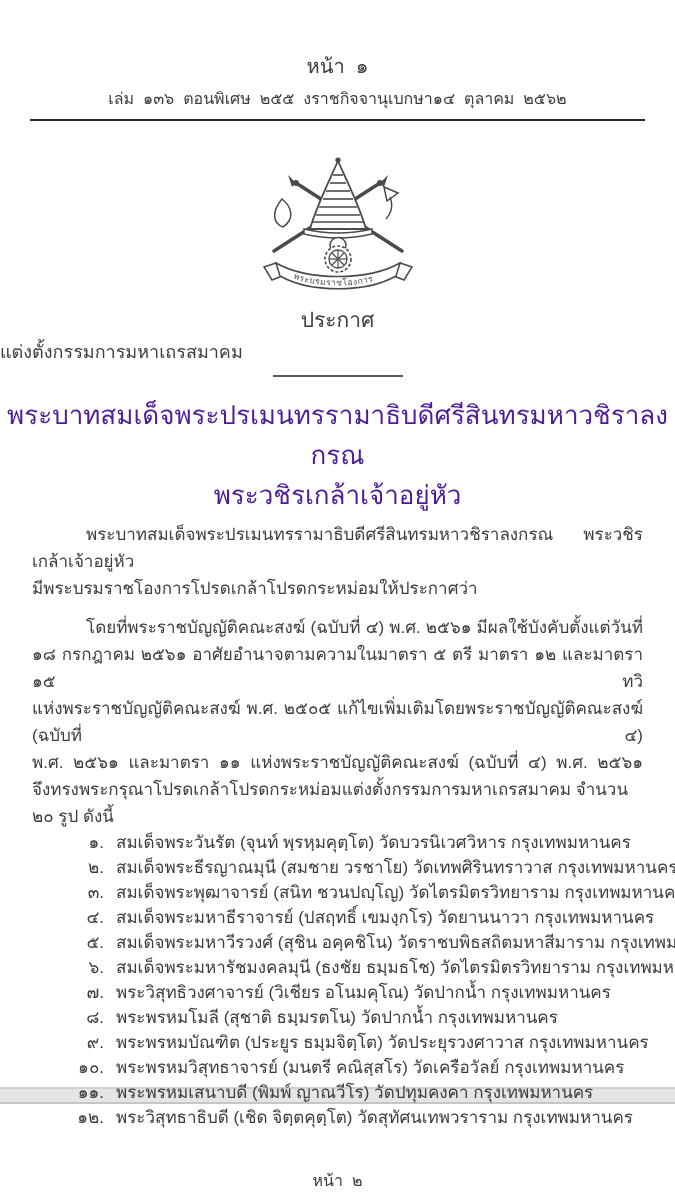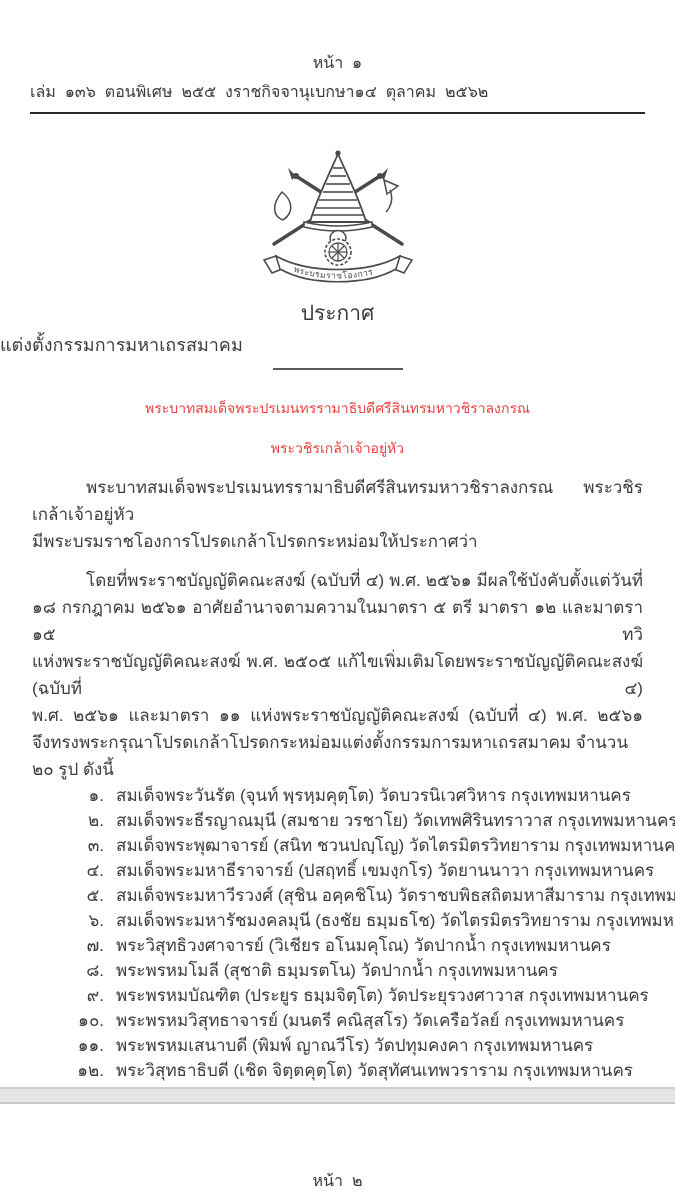--- a/index.html
+++ b/index.html
@@ -4,31 +4,31 @@
 <style>
   html, body {
     margin: 0; padding: 0;
     width: 675px; height: 1200px;
     background: #ffffff;
     overflow: hidden;
     font-family: "Liberation Sans", sans-serif;
     color: #3d3d3d;
   }
   .page1 { height: 1087px; background: #ffffff; }
-  .hdr-page-label { padding-top: 50px; text-align: center; font-size: 16px; white-space: pre-wrap; }
+  .hdr-page-label { padding-top: 50px; text-align: center; font-size: 20px; white-space: pre-wrap; }
   .hdr-row {
-    display: flex; justify-content: flex-start; align-items: baseline;
+    display: flex; justify-content: center; align-items: baseline;
     margin: 4px 30px 0 30px; font-size: 16px; white-space: pre-wrap;
   }
   .hdr-rule { border-top: 2px solid #2b2b2b; margin: 8px 30px 0 30px; height: 0; }
   .emblem-wrap { text-align: center; margin-top: 32px; height: 142px; }
   .doc-title { text-align: center; font-size: 21px; line-height: 30px; margin-top: 10px; }
   .doc-subtitle { font-size: 18px; line-height: 26px; margin-top: 4px; }
   .short-divider { width: 130px; border-top: 2px solid #5a5a5a; margin: 10px auto 0 auto; height: 0; }
-  .king-heading { text-align: center; font-size: 14px; line-height: 40px; margin-top: 18px; color: #ef4444; }
+  .king-heading { text-align: center; font-size: 26px; line-height: 40px; margin-top: 18px; color: #4c1d95; }
   .bodytext { margin: 6px 32px 0 32px; font-size: 17px; line-height: 27px; }
   .line { white-space: normal; }
   .jline { text-align: justify; text-align-last: justify; }
   .indent { text-indent: 54px; }
   .applist { margin: 0 32px; font-size: 17px; line-height: 25px; }
   .li { white-space: nowrap; }
   .num { display: inline-block; width: 72px; text-align: right; }
   .itm { margin-left: 12px; margin-top: 47px; }
   .page-separator {
     height: 13px; background: #e5e5e5;

